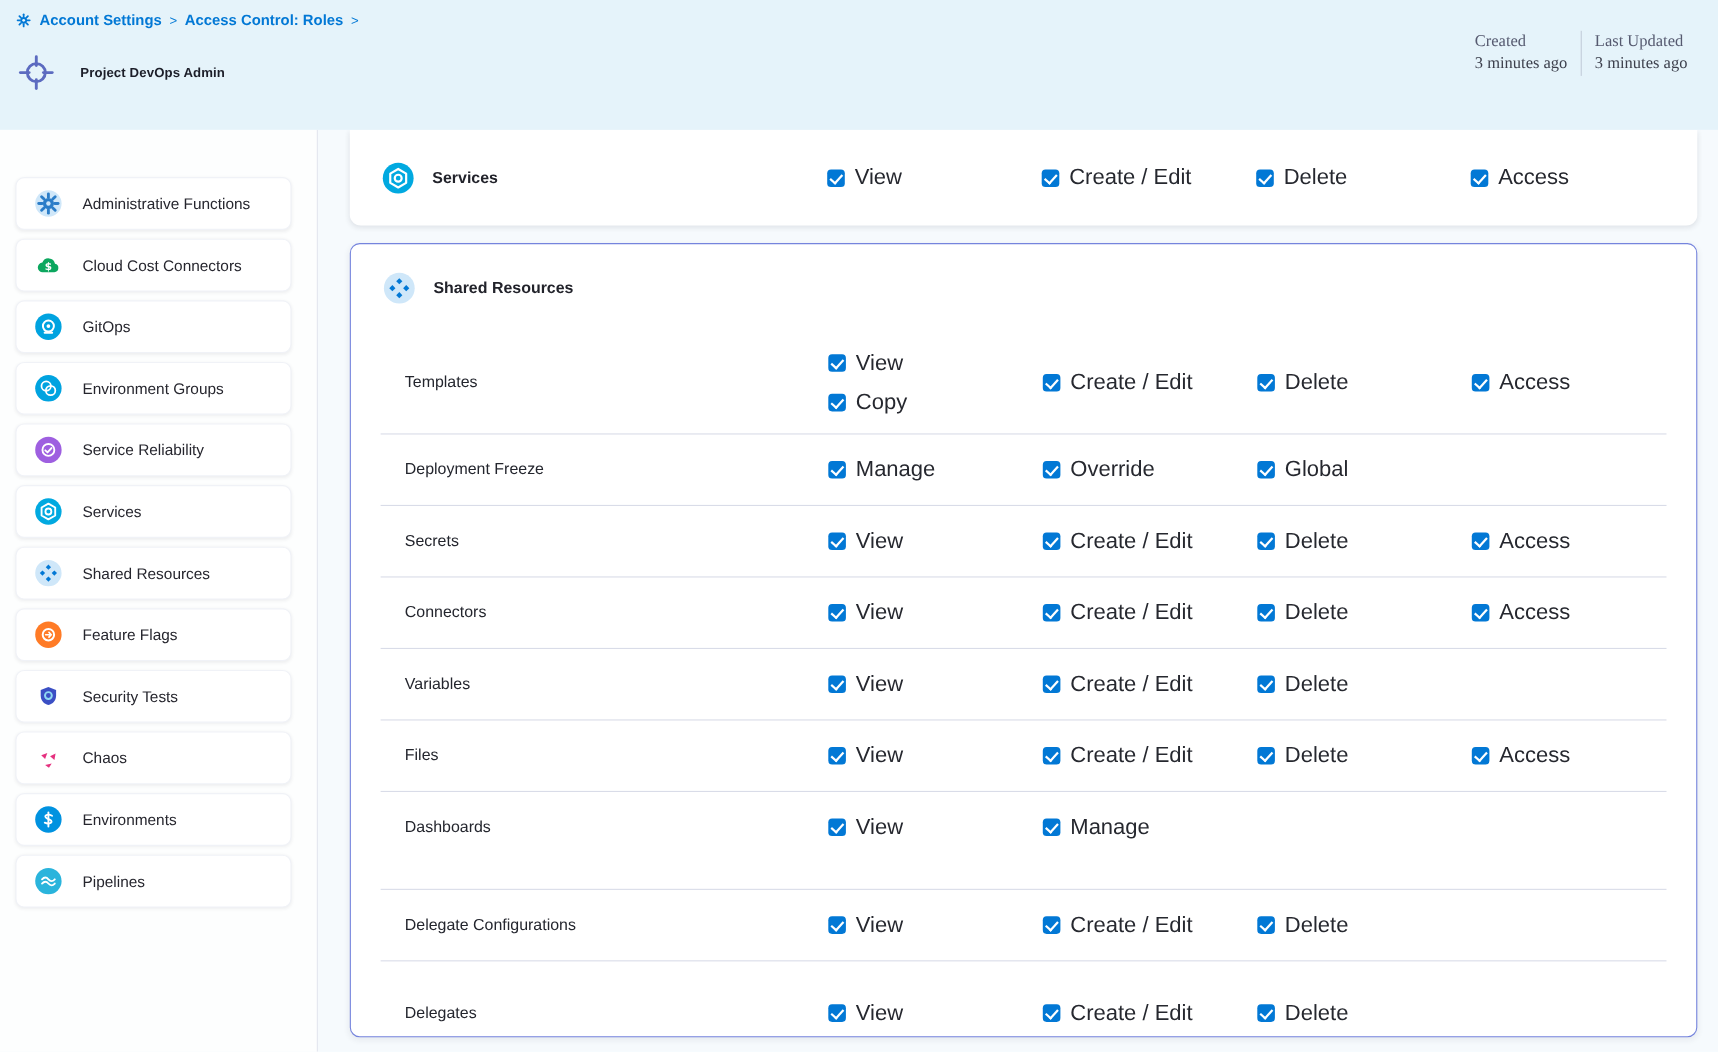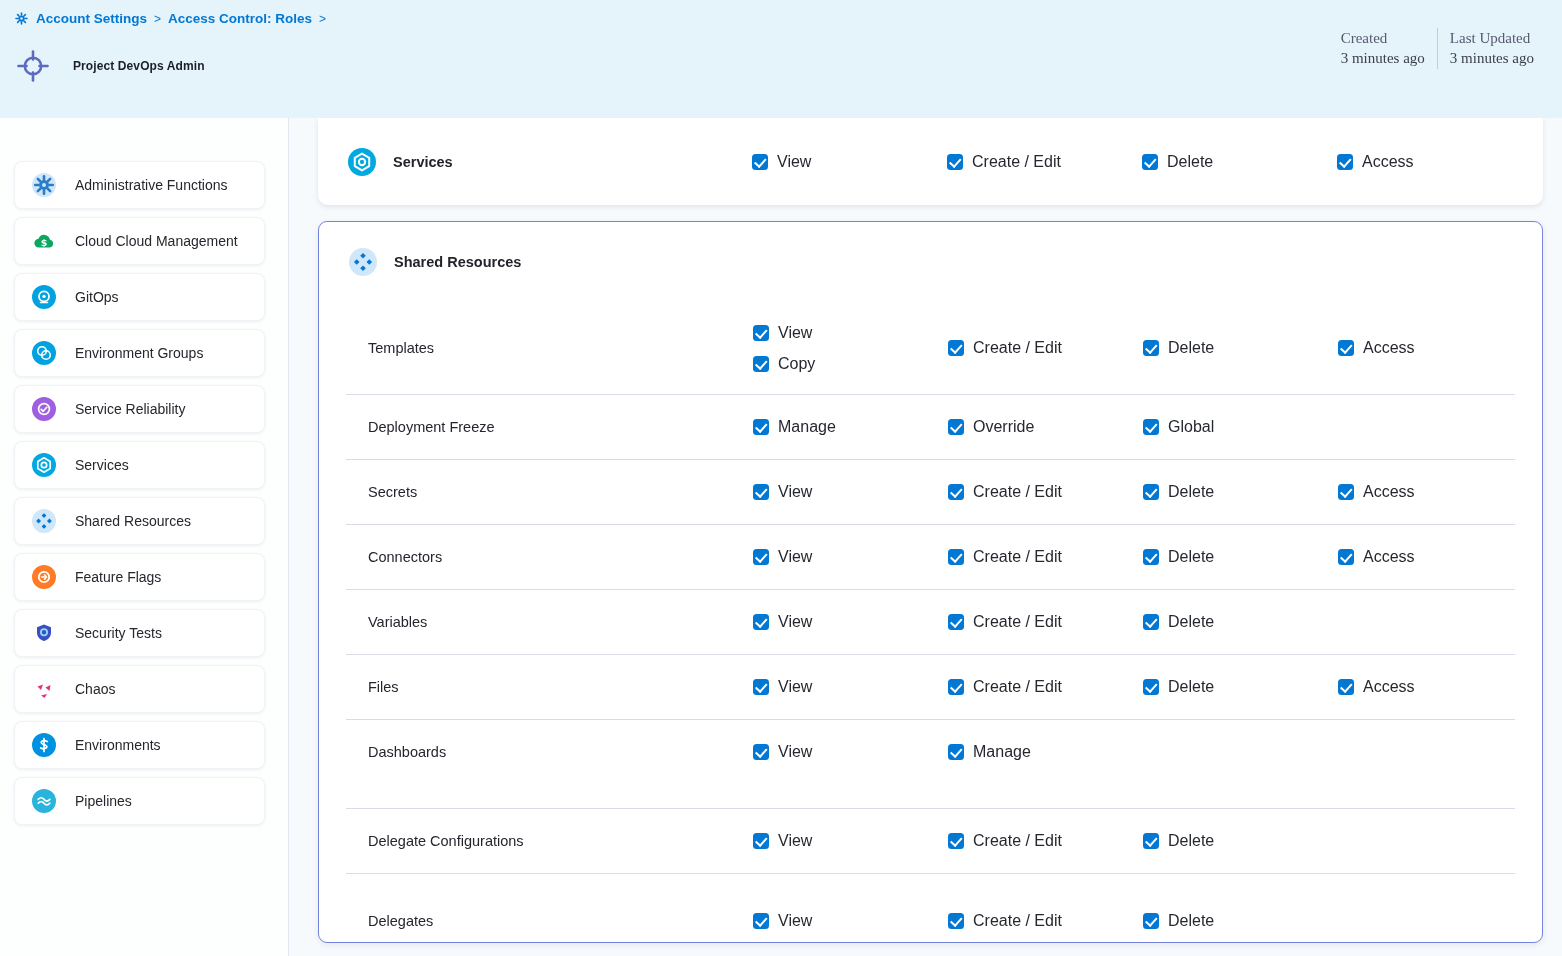--- a/index.html
+++ b/index.html
@@ -59,21 +59,21 @@
   .perm-row { grid-template-columns:385px 195px 195px 195px 1fr; padding-left:22px; }
   .perm-row + .perm-row { border-top:1px solid #d9dce8; }
   .row-label { font-size:14.5px; color:#24262e; }
   .cell { display:flex; flex-direction:column; gap:13px; }
   .cb-item { display:flex; align-items:center; gap:9px; cursor:pointer; }
   .cb { width:16px; height:16px; background:#0278d5; border-radius:3.5px;
     position:relative; flex:none; }
   .cb::after { content:""; position:absolute; left:5px; top:2px; width:4.5px;
     height:8.5px; border-right:2px solid #fff; border-bottom:2px solid #fff;
     transform:rotate(42deg); }
-  .cb-label { font-size:16px; color:#26282f; }
+  .cb-label { font-size:20px; color:#26282f; }
 </style>
 </head>
 <body>
 
 <div class="header">
   <div class="breadcrumb" id="breadcrumb">
     <span class="bc-gear" id="bc-gear">
         <svg viewBox="0 0 24 24">
           <line x1="12" y1="3.2" x2="12" y2="6.4" stroke="#0278d5" stroke-width="2.6" stroke-linecap="round"></line>
           <line x1="12" y1="17.6" x2="12" y2="20.8" stroke="#0278d5" stroke-width="2.6" stroke-linecap="round"></line>
@@ -137,21 +137,21 @@
       </span>
       <span class="side-label">Administrative Functions</span>
     </div>
     <div class="side-card">
       <span class="side-icon" style="background: transparent;">
         <svg viewBox="0 0 24 24">
           <path d="M7 18.5a4.4 4.4 0 01-.5-8.8A6 6 0 0118 10.8a3.9 3.9 0 01-.6 7.7z" fill="#0ca75f"></path>
           <text x="12" y="16.6" font-size="9.5" font-weight="bold" fill="#fff" text-anchor="middle" font-family="DejaVu Sans,sans-serif">$</text>
         </svg>
       </span>
-      <span class="side-label">Cloud Cloud Management</span>
+      <span class="side-label">Cloud Cost Connectors</span>
     </div>
     <div class="side-card">
       <span class="side-icon" style="background: rgb(0, 163, 224);">
         <svg viewBox="0 0 24 24">
           <circle cx="12" cy="11.4" r="5" fill="none" stroke="#ffffff" stroke-width="1.8"></circle>
           <circle cx="12" cy="11.4" r="1.7" fill="#ffffff"></circle>
           <path d="M8.5 17.5h7" stroke="#ffffff" stroke-width="1.6" stroke-linecap="round"></path>
         </svg>
       </span>
       <span class="side-label">GitOps</span>

